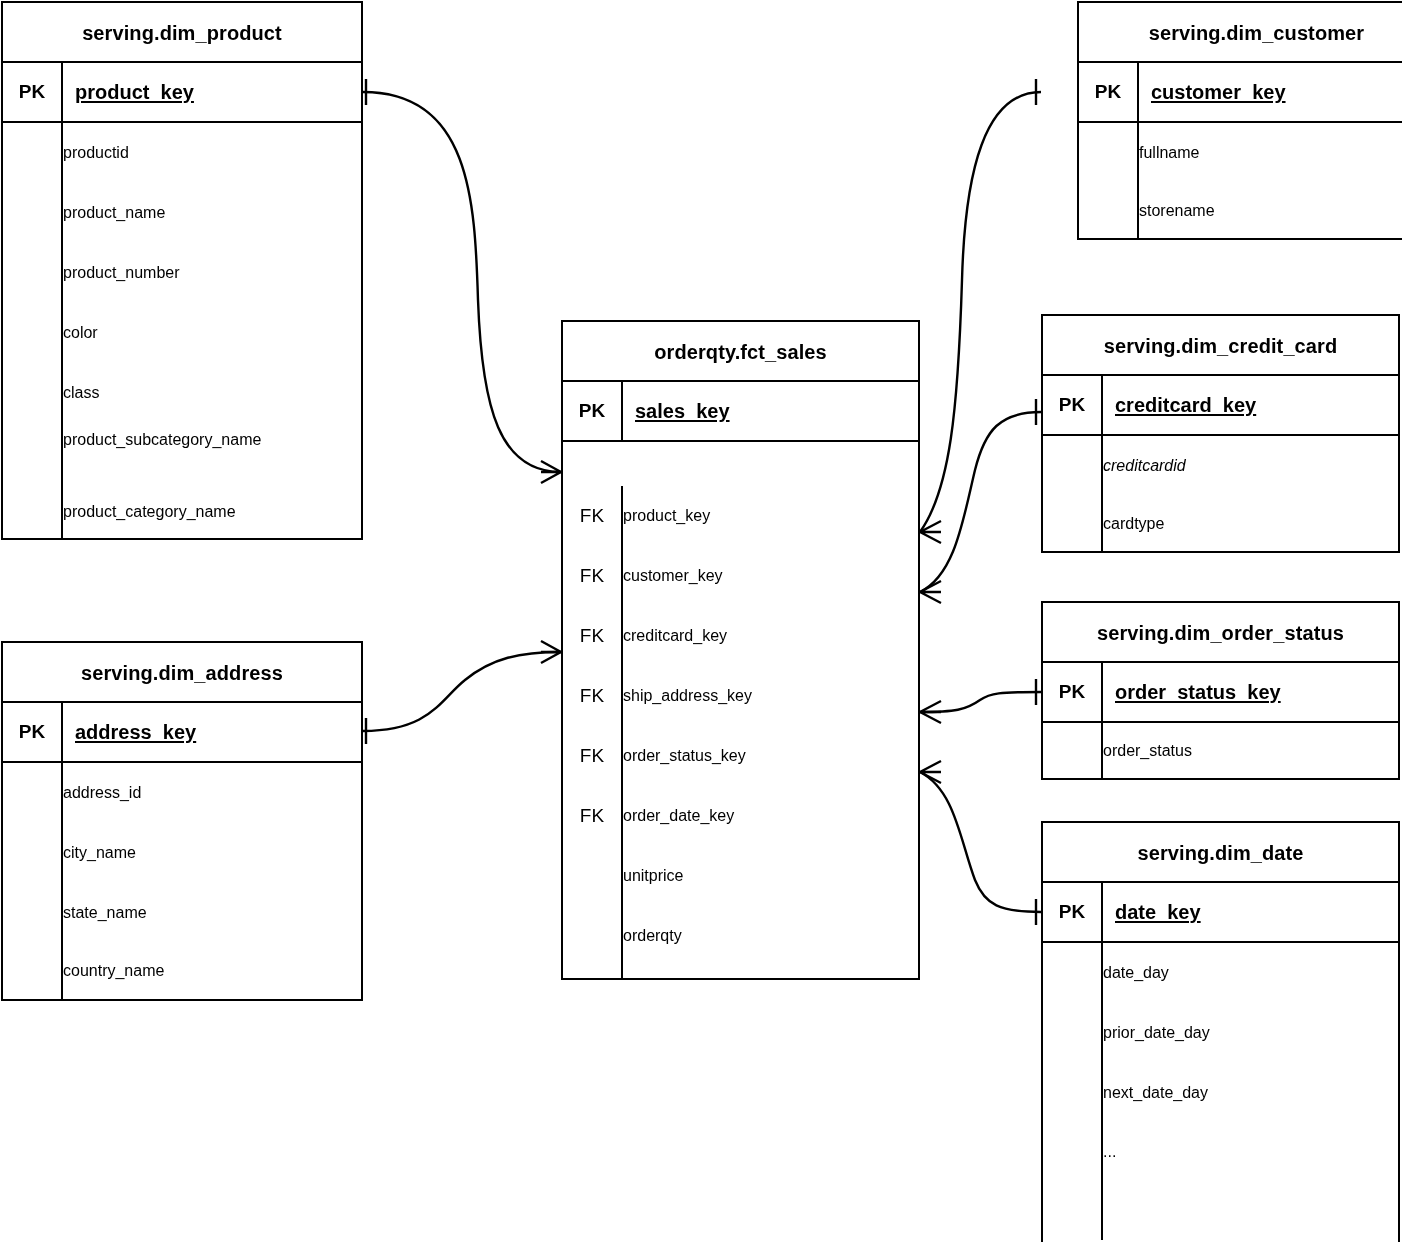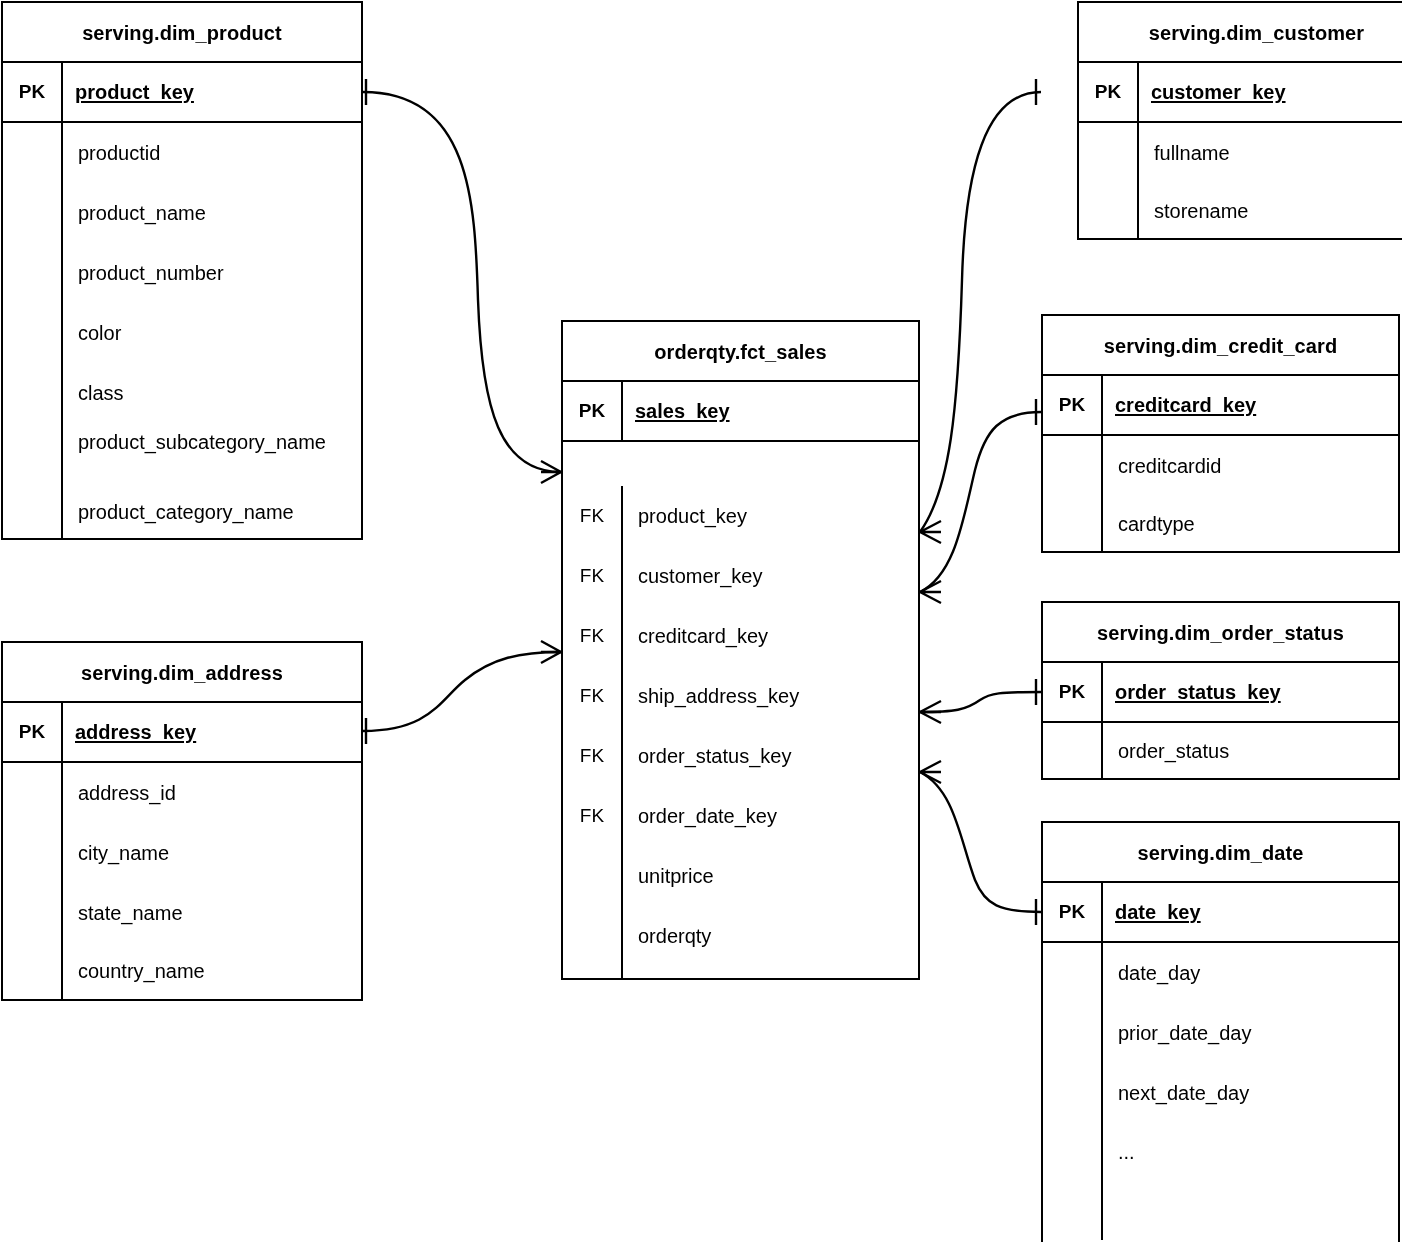--- a/index.html
+++ b/index.html
@@ -96,24 +96,24 @@
     font-size: 19px;
   }
   .body-namecol {
     box-sizing: border-box;
     flex: 1 1 auto;
     display: flex;
     flex-direction: column;
   }
   .body-namecol .nc {
     box-sizing: border-box;
-    padding-left: 15px;
+    padding-left: 0;
     display: flex;
     align-items: center;
-    font-size: 20px;
+    font-size: 16px;
     line-height: 1.1;
   }
   .nc.wrap {
     display: block;
     padding-top: 8px;
   }
   
   #links {
     position: absolute;
     left: 0;
@@ -277,21 +277,21 @@
     <div class="row pkrow" style="height:60px;">
       <div class="keycell">PK</div>
       <div class="namecell pk">creditcard_key</div>
     </div>
     <div class="body-sec" style="height:115px;">
       <div class="body-keycol">
         <div class="kc" style="height:60px;"></div>
         <div class="kc" style="height:55px;"></div>
       </div>
       <div class="body-namecol">
-        <div class="nc" style="height:60px;">creditcardid</div>
+        <div class="nc" style="height:60px;font-style:italic;">creditcardid</div>
         <div class="nc" style="height:55px;">cardtype</div>
       </div>
     </div>
   </div>
 
   <div class="entity" style="left:1041px; top:601px; width:359px; height:179px;">
     <div class="entity-title">serving.dim_order_status</div>
     <div class="row pkrow" style="height:60px;">
       <div class="keycell">PK</div>
       <div class="namecell pk">order_status_key</div>

